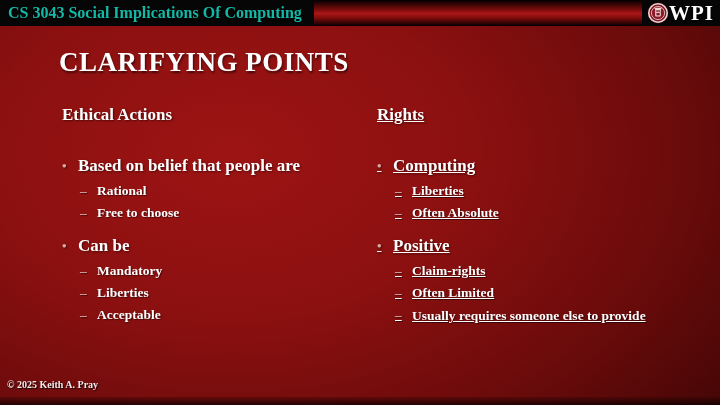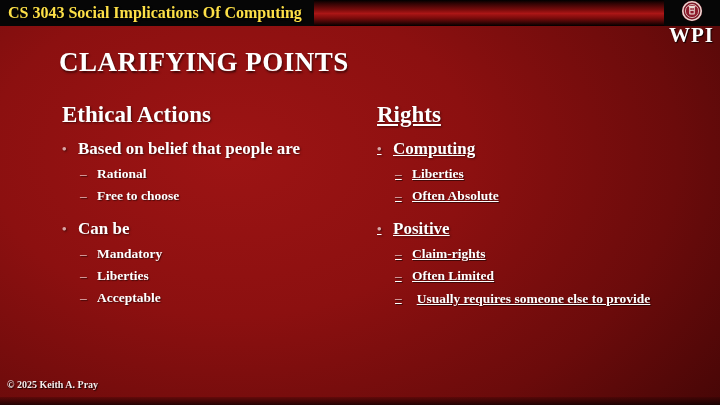--- a/index.html
+++ b/index.html
@@ -18,35 +18,34 @@
   .header {
     position:absolute; top:0; left:0; right:0; height:26px;
     display:flex; align-items:stretch;
   }
   .header-left {
     background:#060606;
     display:flex; align-items:center;
     padding:0 12px 0 8px;
   }
   .course-title {
-    color:#fde047; font-weight:700; font-size:16px;
+    color:#14b8a6; font-weight:700; font-size:16px;
     white-space:nowrap;
     text-shadow:1px 1px 2px rgba(0,0,0,0.9);
   }
   .header-mid {
     flex:1;
     background:linear-gradient(to bottom,
       #000000 0%, #2b0303 12%, #7c0c0c 38%, #ab1616 52%,
       #7a0b0b 70%, #250202 92%, #000000 100%);
   }
   .header-right {
     background:#060606;
     display:flex; align-items:center; 
     padding:0 6px 0 5px;
-    flex-direction:column;
   }
   .seal {
     width:22px; height:22px; flex:0 0 auto;
   }
   .logo-text {
     color:#ffffff; font-weight:700; font-size:21px;
     letter-spacing:1px; line-height:26px;
     text-shadow:1px 1px 1px rgba(0,0,0,0.8);
   }
 
@@ -58,22 +57,22 @@
     text-shadow:1px 2px 2px rgba(0,0,0,0.55);
     white-space:nowrap;
   }
 
   
   .col { position:absolute; top:105px; }
   .col-left  { left:62px;  width:300px; }
   .col-right { left:377px; width:278px;text-decoration:underline; }
 
   .col-heading {
-    font-size:23px; font-weight:700; line-height:20px;
-    margin-bottom:13px;
+    font-size:17px; font-weight:700; line-height:20px;
+    margin-bottom:30px;
     text-shadow:1px 1px 2px rgba(0,0,0,0.5);
   }
   .l1 {
     display:flex; align-items:flex-start;
     font-size:17px; font-weight:700; line-height:21px;
     margin-top:11px; margin-bottom:4px;
     text-shadow:1px 1px 2px rgba(0,0,0,0.5);
   }
   .l1 .bullet {
     flex:0 0 16px; color:#d9a6a6; font-size:13px; line-height:21px;
@@ -81,21 +80,21 @@
   .l2 {
     display:flex; align-items:flex-start;
     font-size:13.5px; font-weight:700; line-height:22px;
     margin-left:18px;
     text-shadow:1px 1px 1px rgba(0,0,0,0.5);
   }
   .l2 .dash {
     flex:0 0 17px; color:#d9a6a6;
   }
   .l2 .l2-text { flex:1; }
-  .l2.wrap .l2-text { line-height:17px; padding-top:3px;text-align:center; }
+  .l2.wrap .l2-text { line-height:17px; padding-top:3px; }
 
   
   .footer-strip {
     position:absolute; left:0; right:0; bottom:0; height:8px;
     background:linear-gradient(to bottom, rgba(40,2,2,0.25), rgba(10,0,0,0.75));
   }
   .copyright {
     position:absolute; left:7px; bottom:15px;
     font-size:10px; font-weight:700; color:#f2eaea;
     text-shadow:1px 1px 1px rgba(0,0,0,0.8);

